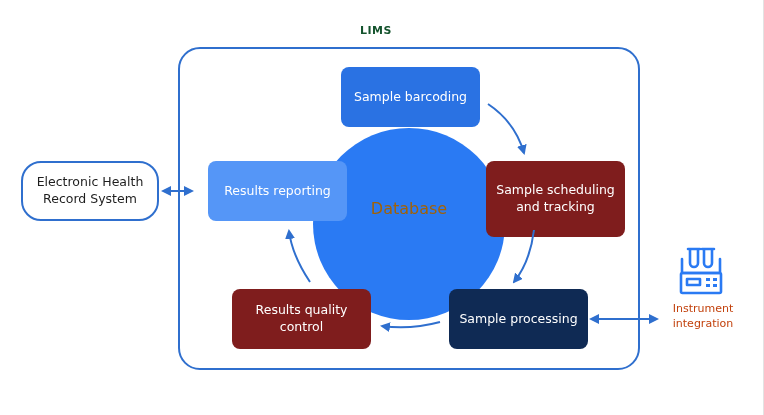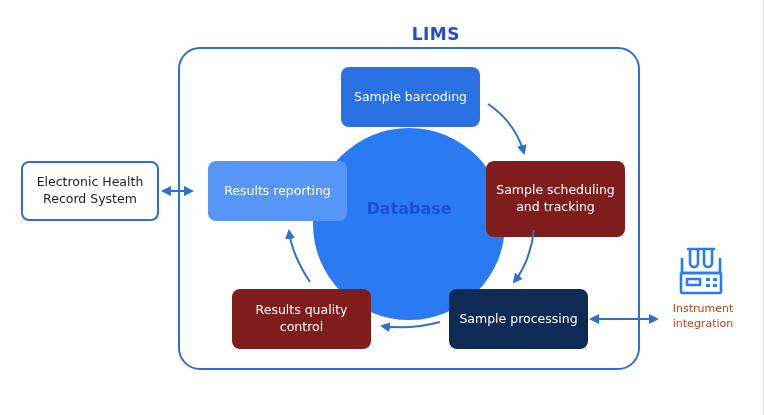--- a/index.html
+++ b/index.html
@@ -2,48 +2,48 @@
 <html><head>
   <meta charset="utf-8">
   <style>
     html, body { margin: 0; padding: 0; }
     body {
       width: 764px; height: 415px; background: #ffffff; position: relative; overflow: hidden;
       font-family: "DejaVu Sans", sans-serif;
     }
     .right-edge { position: absolute; right: 0; top: 0; width: 1px; height: 415px; background: #e3e3e3; }
     .title {
-      position: absolute; left: 360px; top: 24px; width: 100px; text-align: right;
-      font-size: 17px; font-weight: bold; color: #1d4ed8; letter-spacing: 0.5px;
+      position: absolute; left: 360px; top: 24px; width: 100px; text-align: left;
+      font-size: 11px; font-weight: bold; color: #14532d; letter-spacing: 0.5px;
     }
     .lims-frame {
       position: absolute; left: 178px; top: 47px; width: 462px; height: 323px;
       border: 2px solid #2f6fce; border-radius: 22px; box-sizing: border-box;
     }
     .db-circle {
       position: absolute; left: 313px; top: 128px; width: 192px; height: 192px;
       border-radius: 50%; background: #2a7af3;
     }
     .db-label {
       position: absolute; left: 313px; top: 199px; width: 192px; text-align: center;
-      color: #1d4ed8; font-weight: bold; font-size: 16px;
+      color: #a16207; font-weight: normal; font-size: 16px;
     }
     .node {
       position: absolute; border-radius: 8px; color: #ffffff; font-size: 12.5px;
       display: flex; align-items: center; justify-content: center; text-align: center;
       line-height: 1.35; box-sizing: border-box; padding: 0 6px;
     }
     .n-barcoding { left: 341px; top: 67px; width: 139px; height: 60px; background: #2a72e3; }
     .n-scheduling { left: 486px; top: 161px; width: 139px; height: 76px; background: #7f1d1d; }
     .n-processing { left: 449px; top: 289px; width: 139px; height: 60px; background: #0f2a54; }
     .n-qc { left: 232px; top: 289px; width: 139px; height: 60px; background: #7f1d1d; }
     .n-reporting { left: 196px; top: 161px; width: 139px; height: 60px; background: #5596f7; margin-left: 12px; }
     .ext-ehr {
       position: absolute; left: 21px; top: 161px; width: 138px; height: 60px;
-      border: 2px solid #2f6fce; border-radius: 8px; box-sizing: border-box; background: #fff;
+      border: 2px solid #2f6fce; border-radius: 20px; box-sizing: border-box; background: #fff;
       display: flex; align-items: center; justify-content: center; text-align: center;
       font-size: 12.5px; line-height: 1.35; color: #1e1e1e;
     }
     .instrument-label {
       position: absolute; left: 655px; top: 302px; width: 96px; text-align: center;
       font-size: 11px; line-height: 1.35; color: #c2410c;
     }
     .instrument-icon { position: absolute; left: 678px; top: 247px; width: 46px; height: 50px; }
     svg.overlay { position: absolute; left: 0; top: 0; width: 764px; height: 415px; pointer-events: none; }
   </style>

